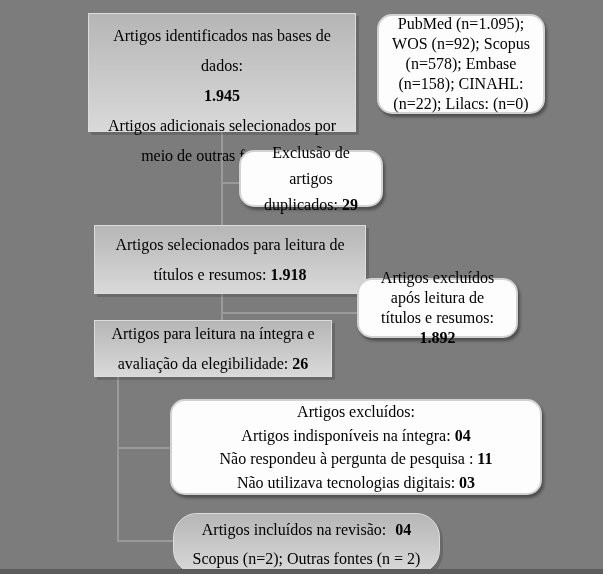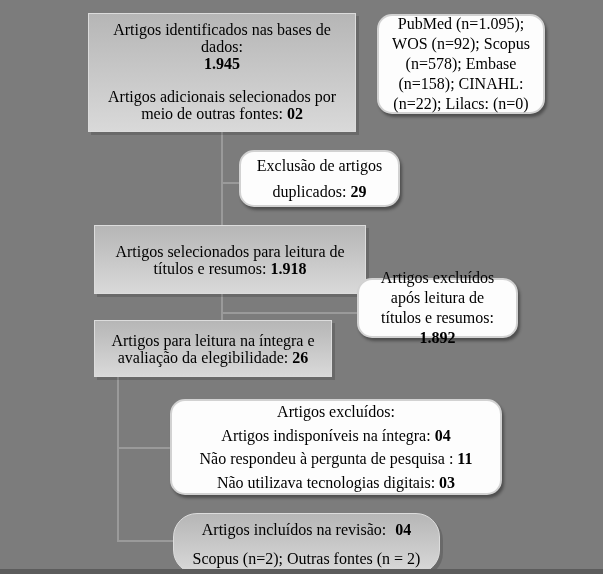--- a/index.html
+++ b/index.html
@@ -9,21 +9,21 @@
     background:#7c7c7c;
     overflow:hidden;
     font-family:"Liberation Serif","DejaVu Serif",serif;
     color:#000;
   }
   .box{
     position:absolute;
     box-sizing:border-box;
     text-align:center;
     font-size:16px;
-    line-height:17px;
+    line-height:30px;
     display:flex;
     flex-direction:column;
     justify-content:center;
   }
   .gray{
     background:linear-gradient(180deg,#b6b6b6 0%,#d9d9d9 100%);
     border:1px solid #dcdcdc;
     box-shadow:3px 3px 0 rgba(0,0,0,0.15);
   }
   .white{
@@ -33,25 +33,25 @@
     box-shadow:2px 3px 3px rgba(25,25,25,0.45);
   }
   .bold{font-weight:bold;}
   b{font-weight:bold;}
   .conn{
     position:absolute;
     background:#9a9a9a;
   }
   #box-identified{left:88px;top:13px;width:268px;height:119px;justify-content:space-between;padding:7px 4px 9px 4px;}
   #box-databases{left:377px;top:14px;width:168px;height:100px;padding:2px 8px;line-height:20px;}
-  #box-duplicates{left:239px;top:150px;width:161px;height:57px;line-height:26px;padding:0 12px;}
+  #box-duplicates{left:239px;top:150px;width:144px;height:57px;line-height:26px;padding:0 12px;}
   #box-title-screening{left:94px;top:225px;width:272px;height:69px;padding:1px 4px;}
   #box-excluded-screening{left:357px;top:278px;width:161px;height:60px;line-height:20px;padding:0 20px;}
   #box-full-text{left:94px;top:320px;width:238px;height:57px;padding:0 4px;align-items:flex-end;}
-  #box-excluded-fulltext{left:170px;top:399px;width:332px;height:96px;line-height:23.5px;padding:0 6px;}
+  #box-excluded-fulltext{left:170px;top:399px;width:372px;height:96px;line-height:23.5px;padding:0 6px;}
   #box-included{left:173px;top:513px;width:267px;height:61px;line-height:29px;padding:0 4px;border-radius:24px;}
   #conn-v1{left:221px;top:132px;width:2px;height:93px;}
   #conn-h1{left:221px;top:182px;width:18px;height:2px;}
   #conn-v2{left:221px;top:294px;width:2px;height:26px;}
   #conn-h2{left:221px;top:312px;width:136px;height:2px;}
   #conn-v3{left:117px;top:377px;width:2px;height:165px;}
   #conn-h3{left:117px;top:447px;width:53px;height:2px;}
   #conn-h4{left:117px;top:540px;width:56px;height:2px;}
   #bottom-strip{position:absolute;left:0;top:569px;width:603px;height:5px;background:#5c5c5c;z-index:5;}
   .ml{margin-left:5px;}

